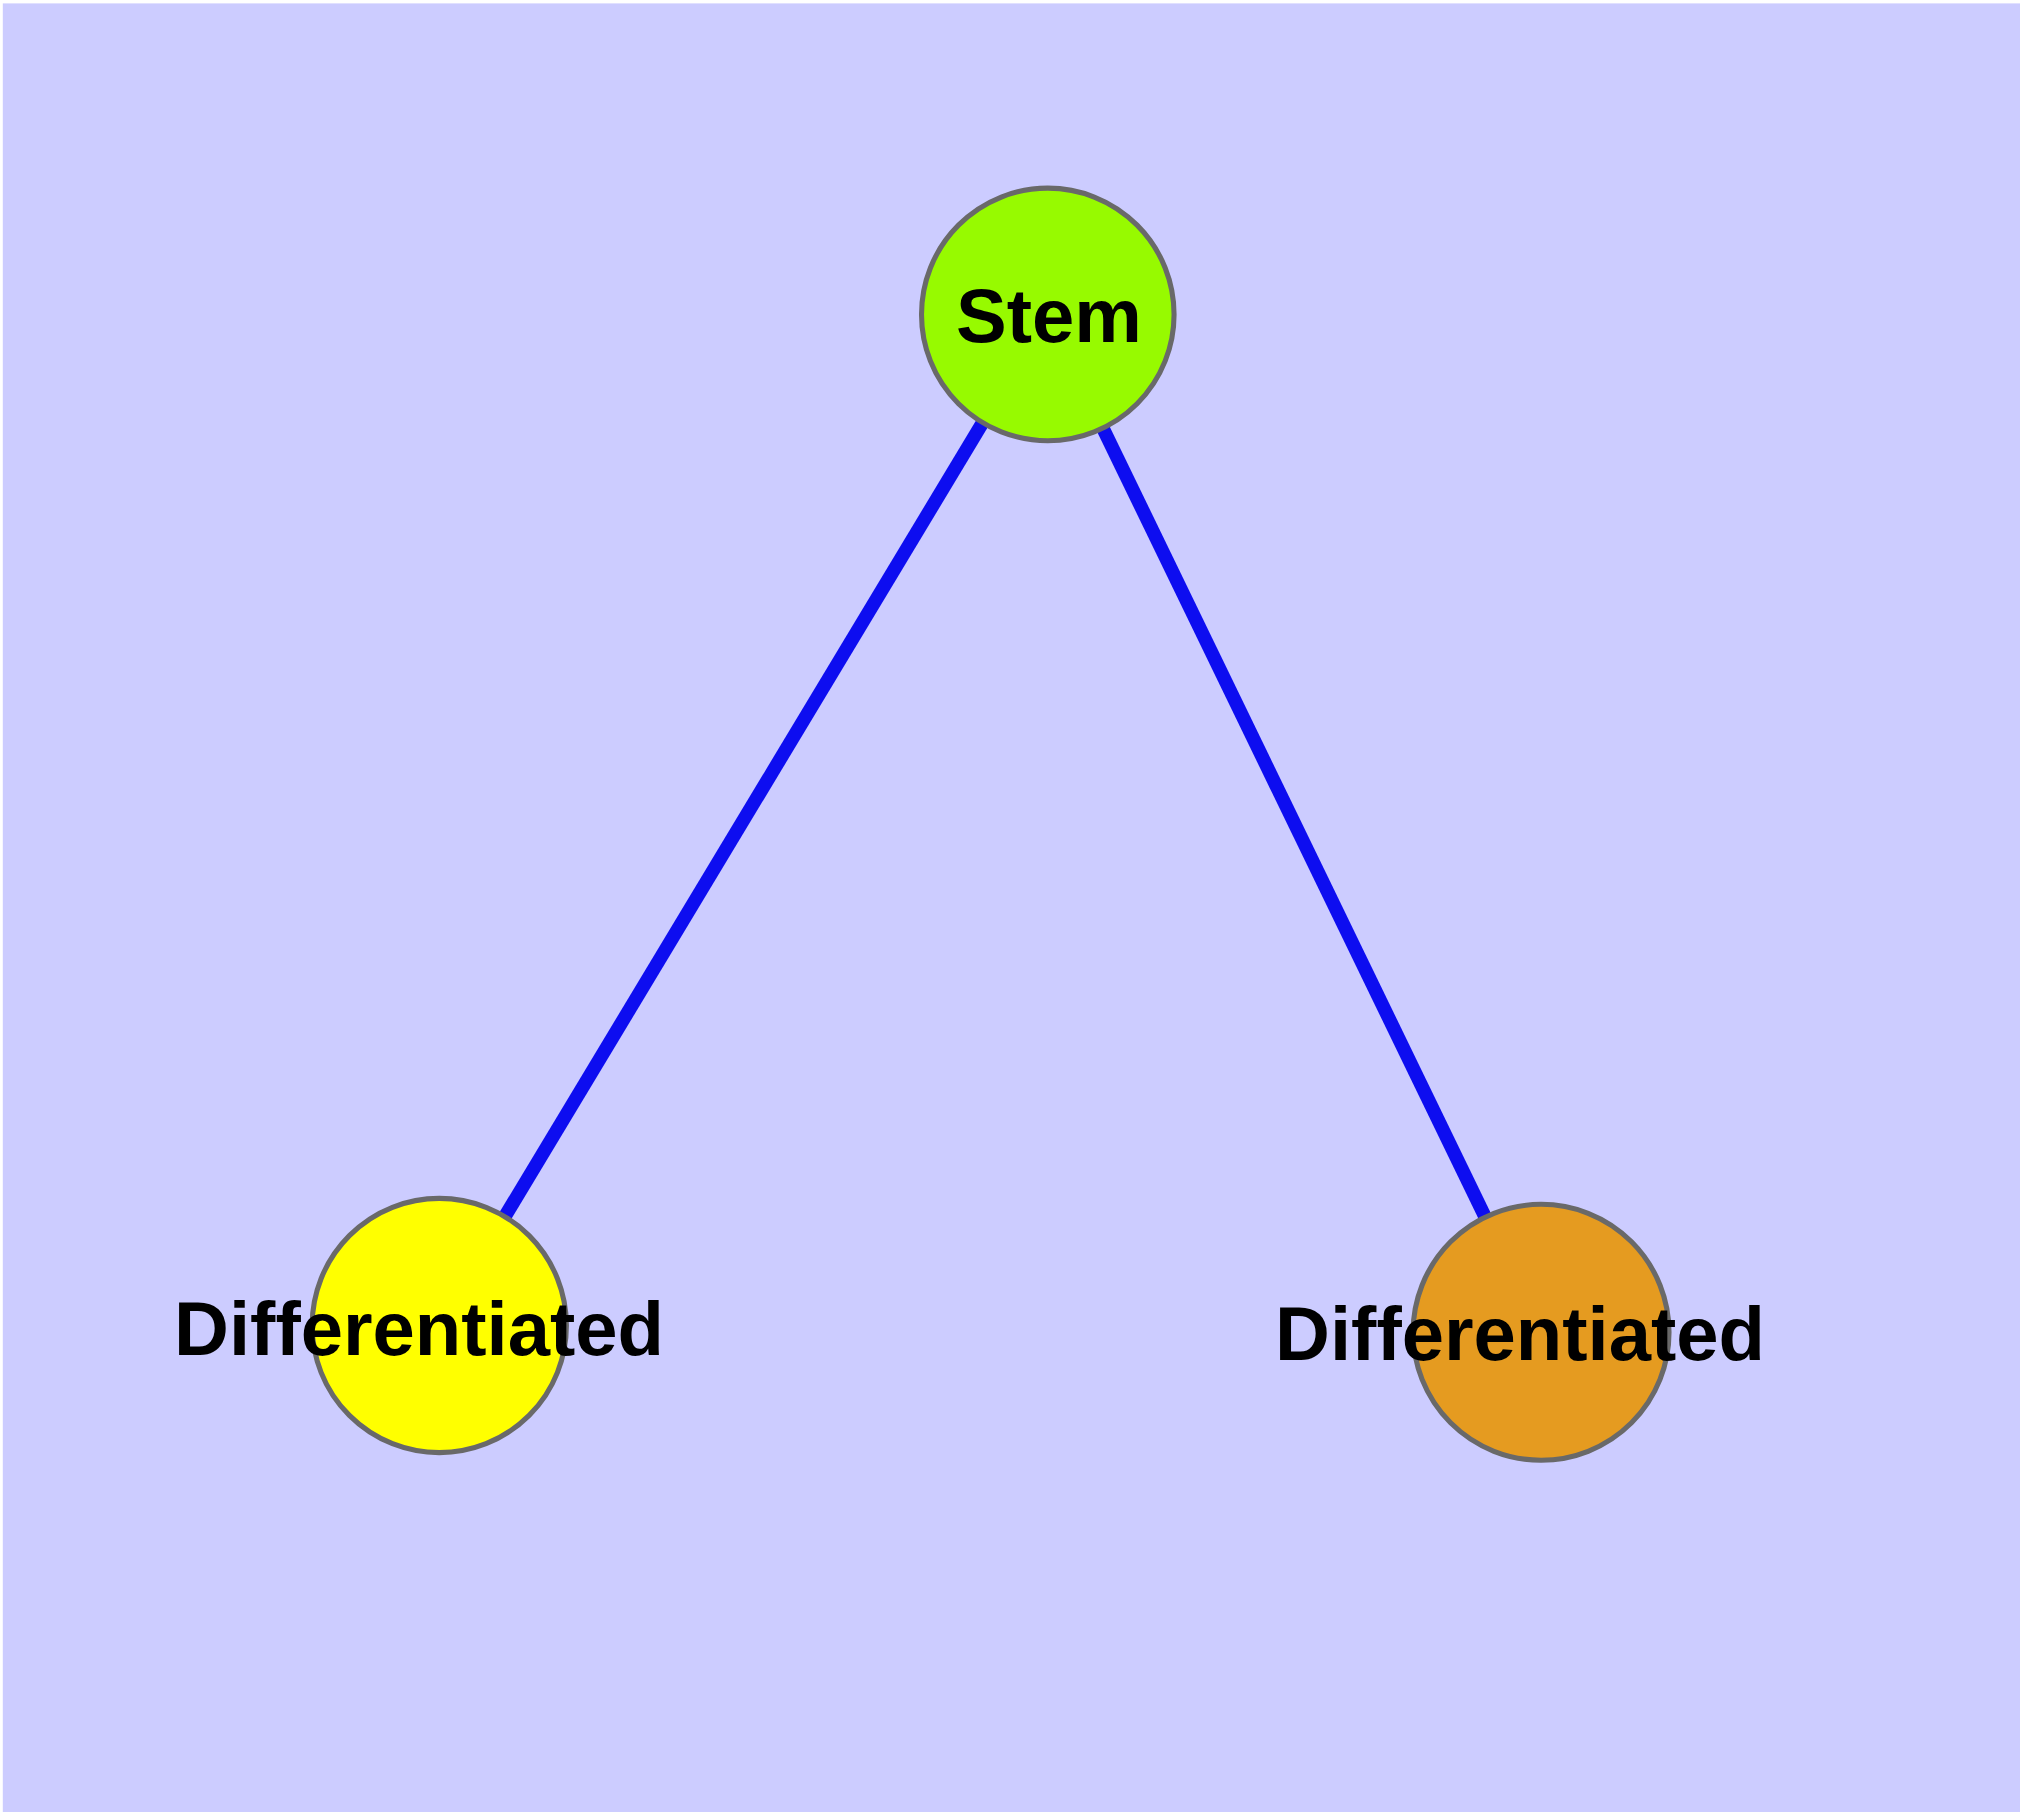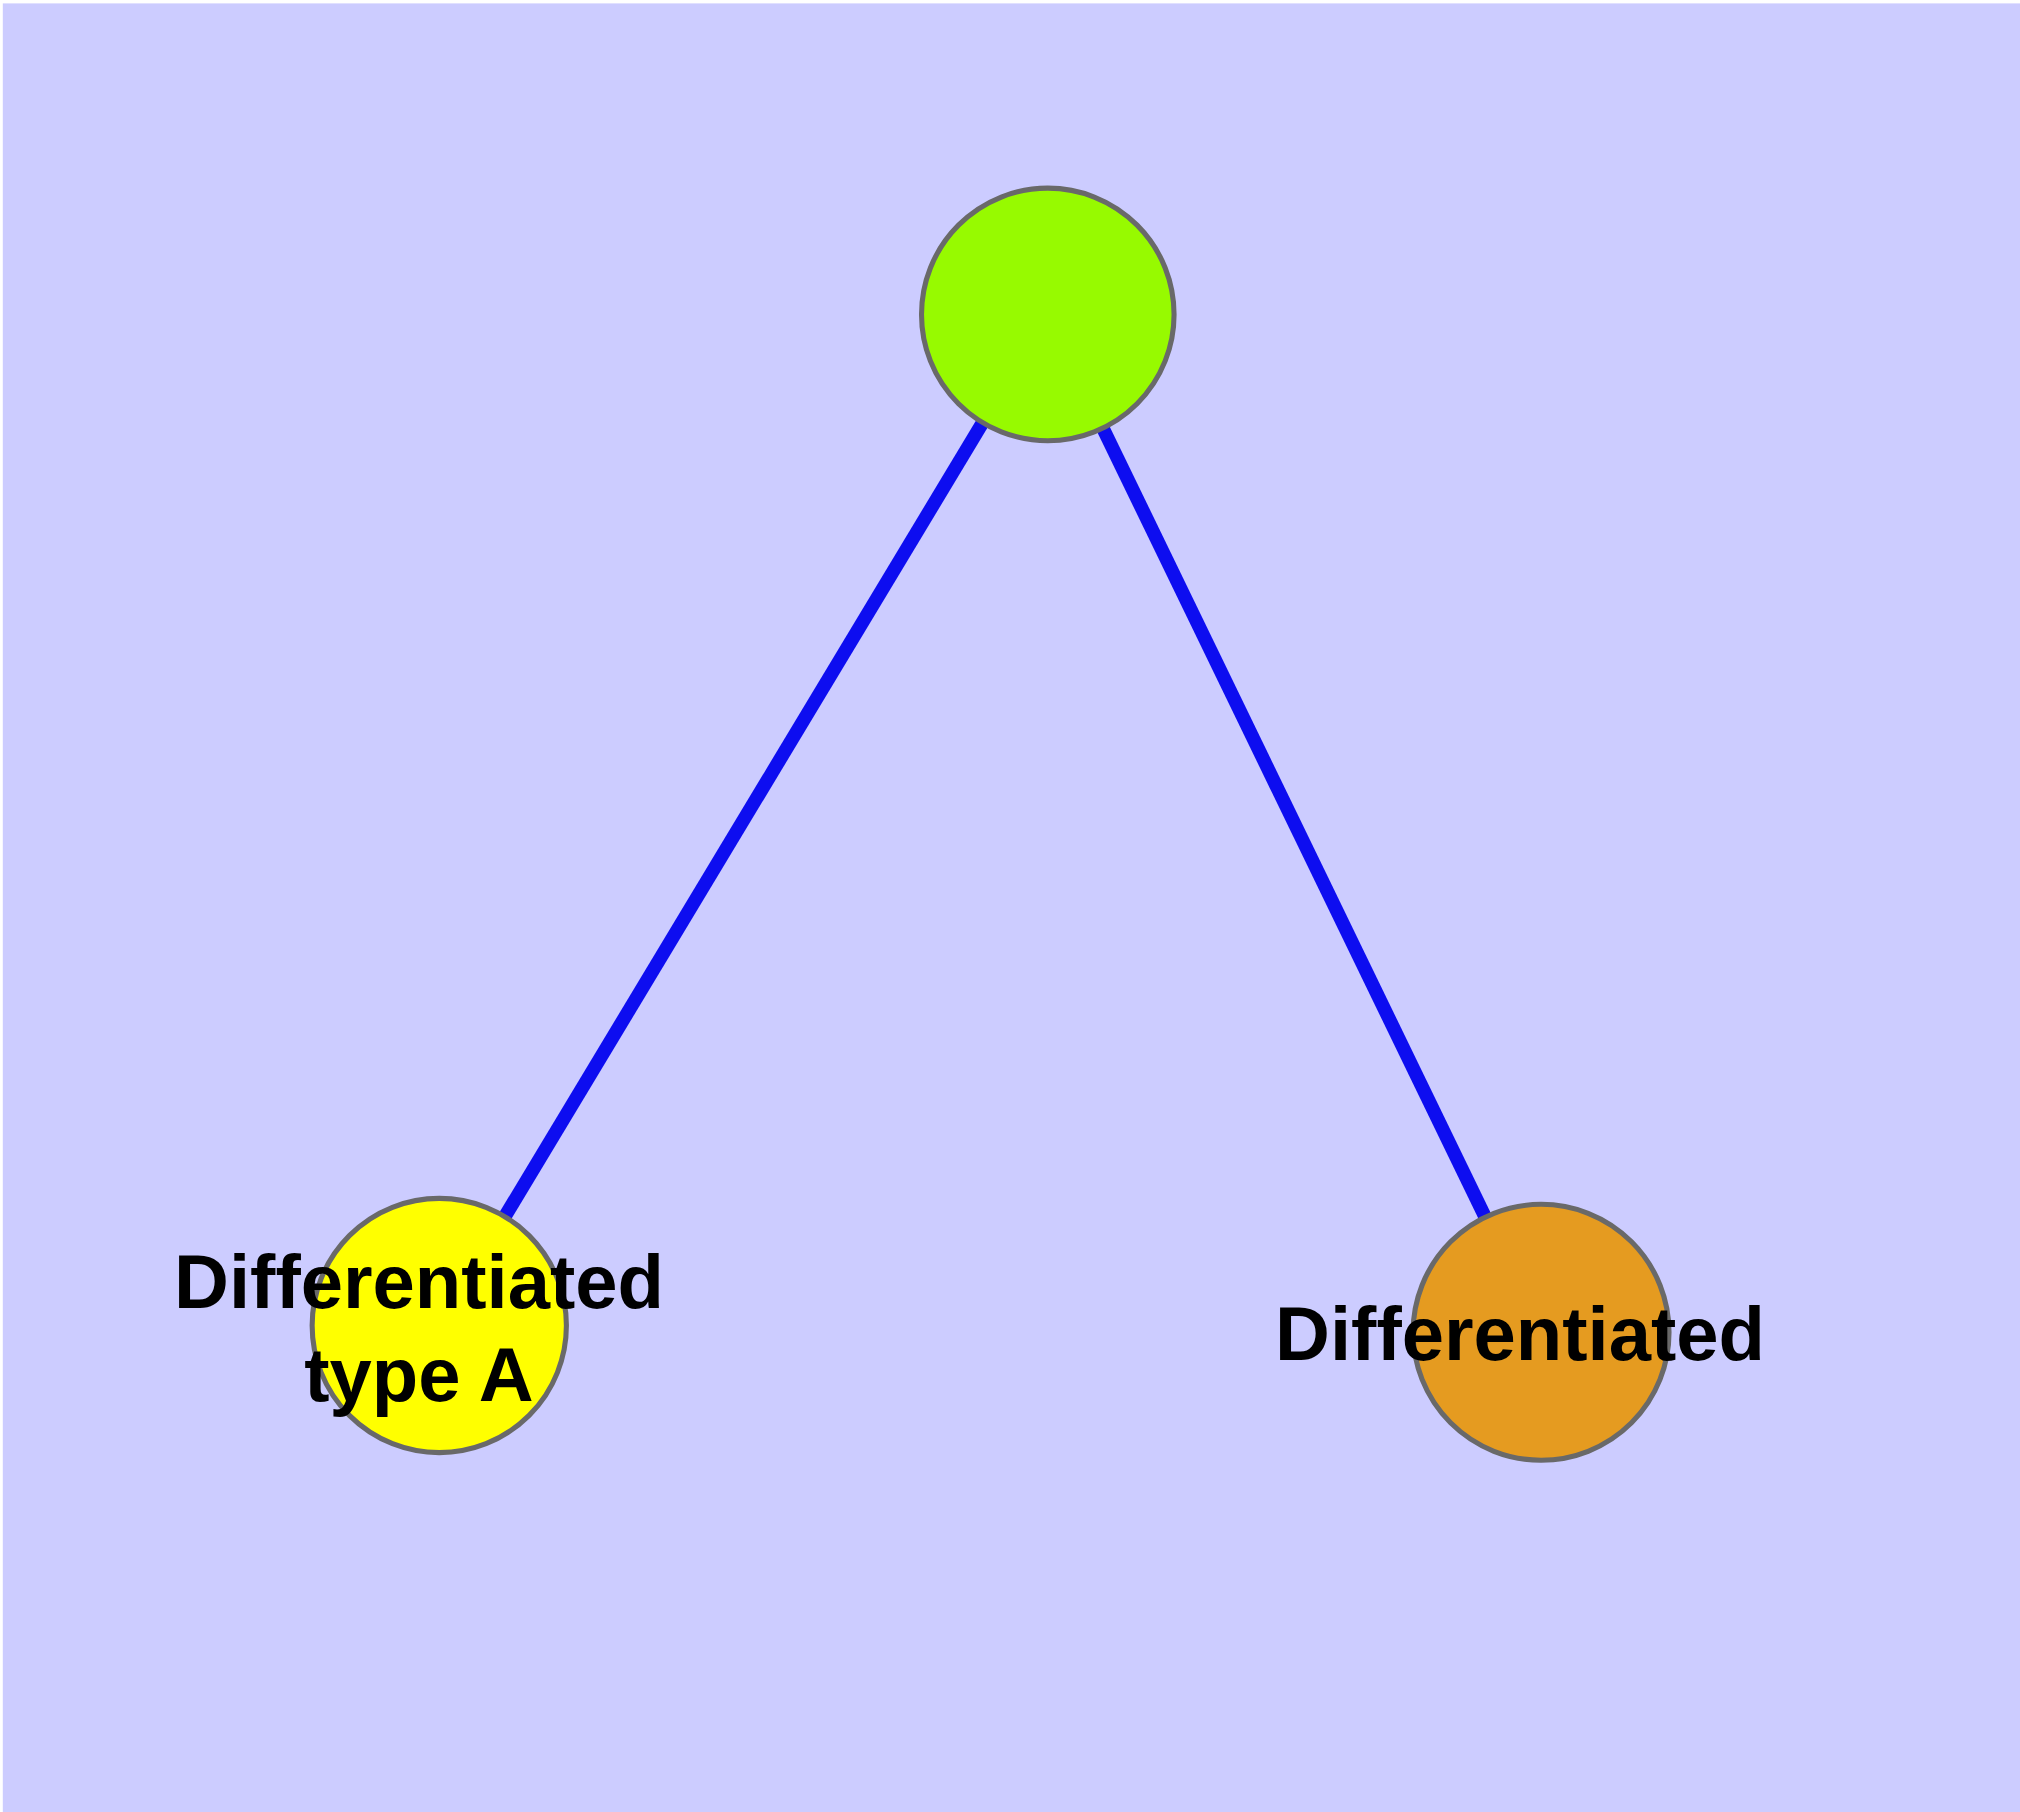--- a/index.html
+++ b/index.html
@@ -45,24 +45,26 @@
     <rect x="3" y="4" width="2381" height="2134" fill="#CCCCFF"></rect>
 
     <line x1="1236" y1="371" x2="518" y2="1564" stroke-width="16" stroke="#0D0DF0"></line>
     <line x1="1236" y1="371" x2="1818" y2="1572" stroke-width="16" stroke="#0D0DF0"></line>
 
     <circle cx="1236" cy="371" r="149" stroke-width="6" fill="#97FA00" stroke="#696969"></circle>
     <circle cx="518" cy="1564" r="150" stroke-width="6" fill="#FFFF00" stroke="#696969"></circle>
     <circle cx="1818" cy="1572" r="151" stroke-width="6" fill="#E59B20" stroke="#696969"></circle>
   </svg>
 
+  <div class="node-label" style="left:1049px; top:315px;">
+    <span>Stem</span>
+  </div>
 
   <div class="node-label" style="left:419px; top:1328px;">
     <span>Differentiated</span><br>
-    <span>type A</span>
   </div>
 
   <div class="node-label" style="left:1520px; top:1333px;">
     <span>Differentiated</span><br>
   </div>
 
 </div>
 
 
 </body></html>

